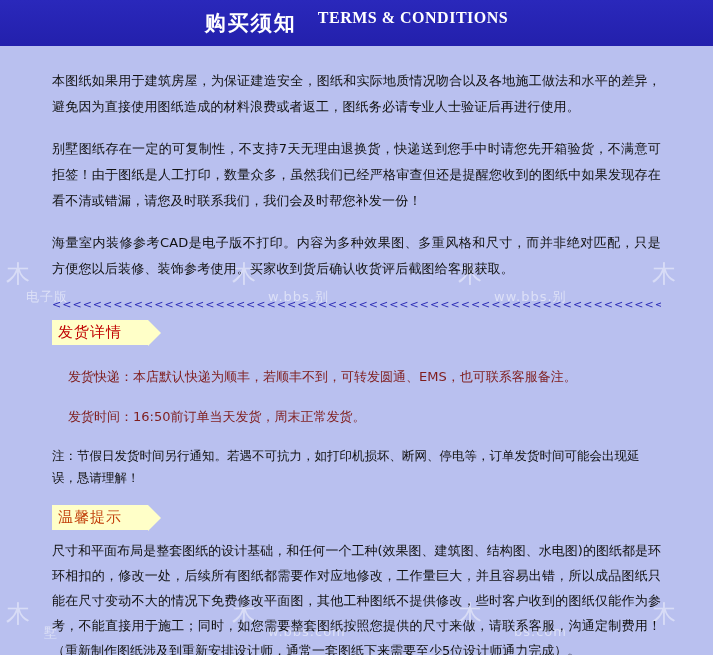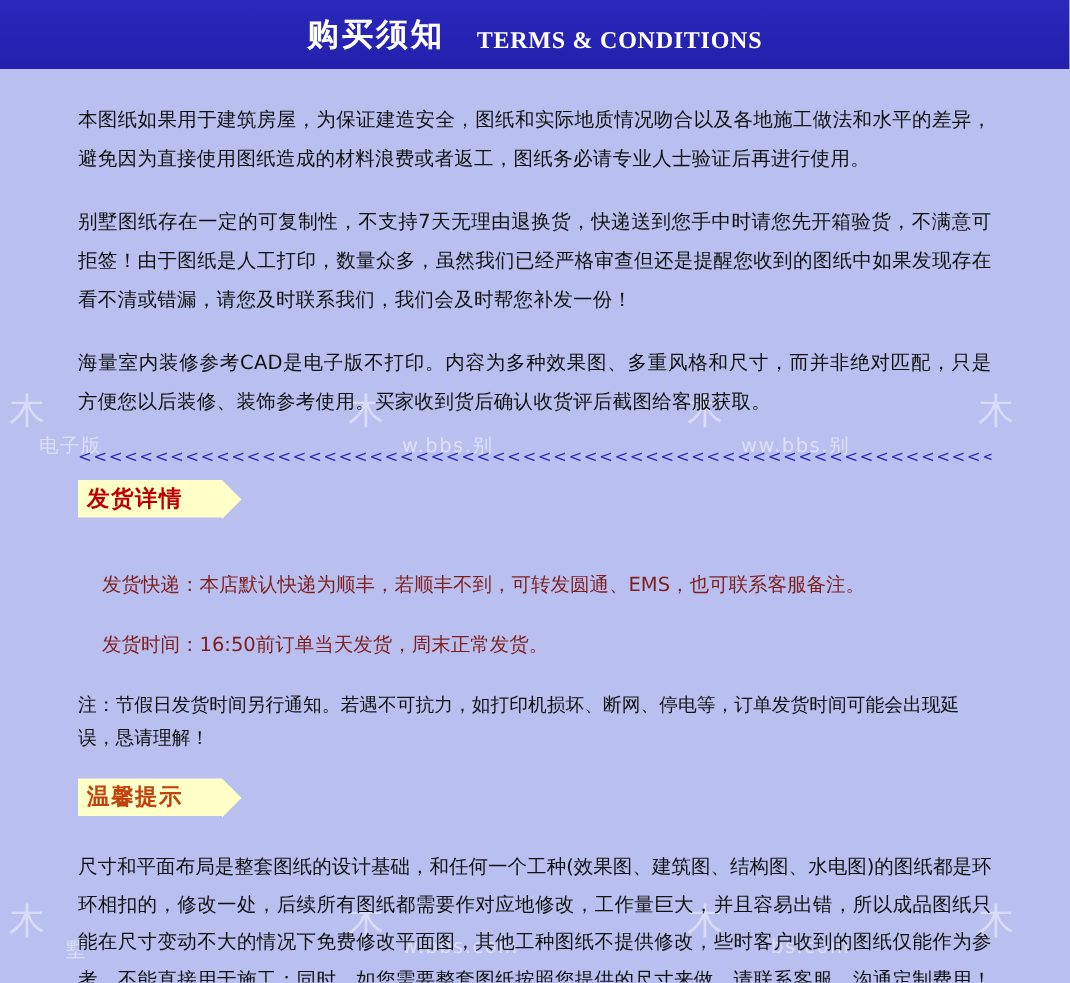--- a/index.html
+++ b/index.html
@@ -41,21 +41,21 @@
     height: 46px;
     background: #2727b8;
     background: linear-gradient(to bottom, #2a28bb 0%, #2320ac 100%);
     display: flex;
     align-items: center;
     justify-content: center;
     z-index: 2;
   }
   .header-inner {
     display: flex;
-    align-items: flex-end;
+    align-items: flex-start;
     gap: 21px;
     color: #ffffff;
   }
   .header-cn {
     font-size: 21px;
     font-weight: bold;
     letter-spacing: 2px;
   }
   .header-en {
     font-size: 16px;
@@ -85,24 +85,24 @@
     line-height: 14px;
     white-space: nowrap;
     overflow: hidden;
   }
   .section-title {
     display: inline-block;
     position: relative;
     background: #ffffc8;
     color: #c00000;
     font-size: 15px;
-    font-weight: bold;
+    font-weight: normal;
     padding: 3px 26px 3px 6px;
     letter-spacing: 1px;
-    margin-bottom: 18px;
+    margin-bottom: 4px;
   }
   .section-title::after {
     content: "";
     position: absolute;
     right: -13px;
     top: 0;
     width: 0;
     height: 0;
     border-top: 13px solid transparent;
     border-bottom: 13px solid transparent;

